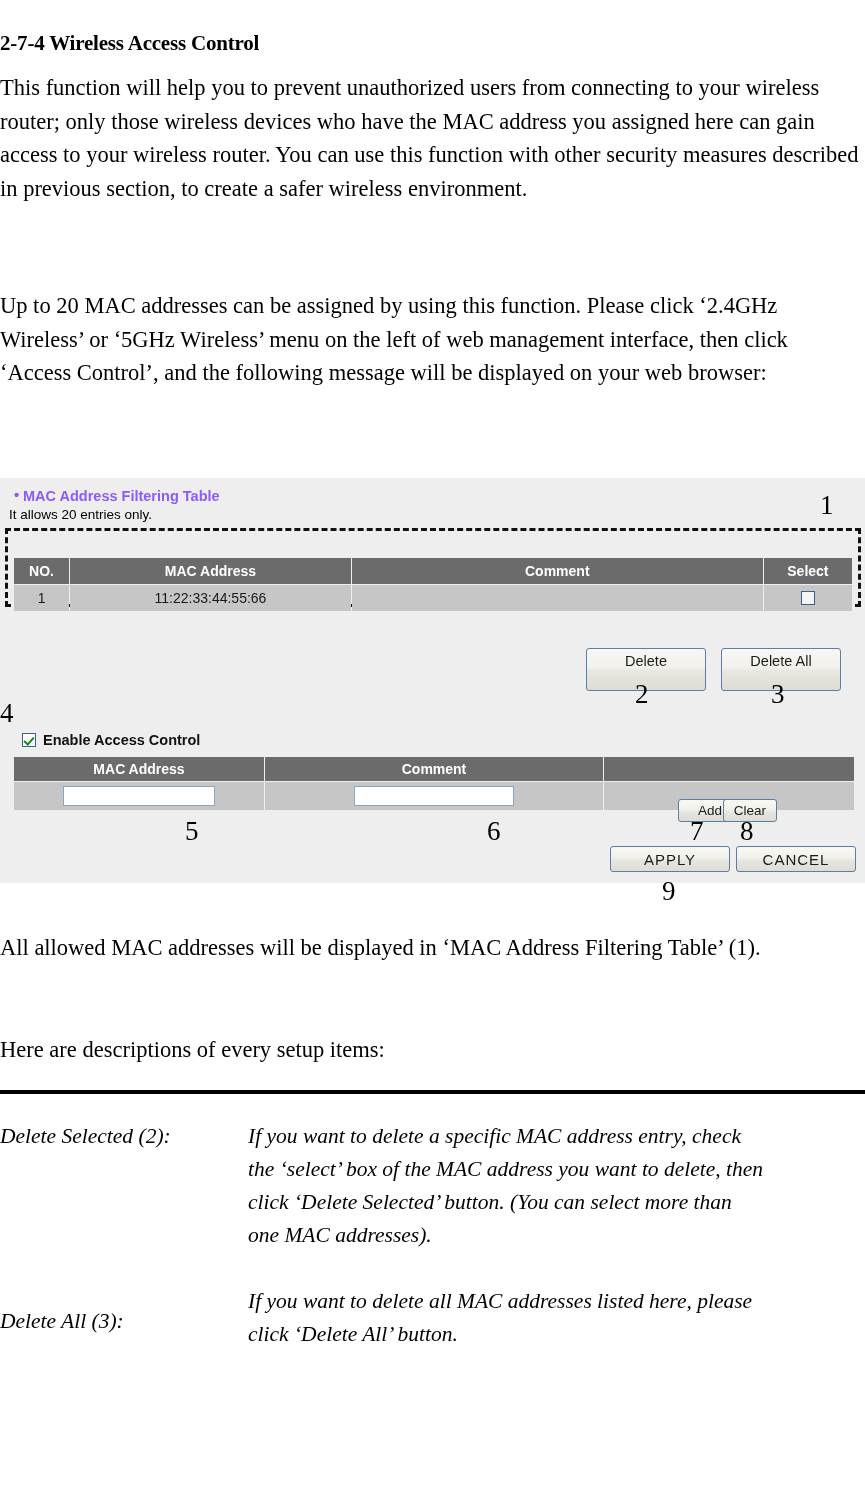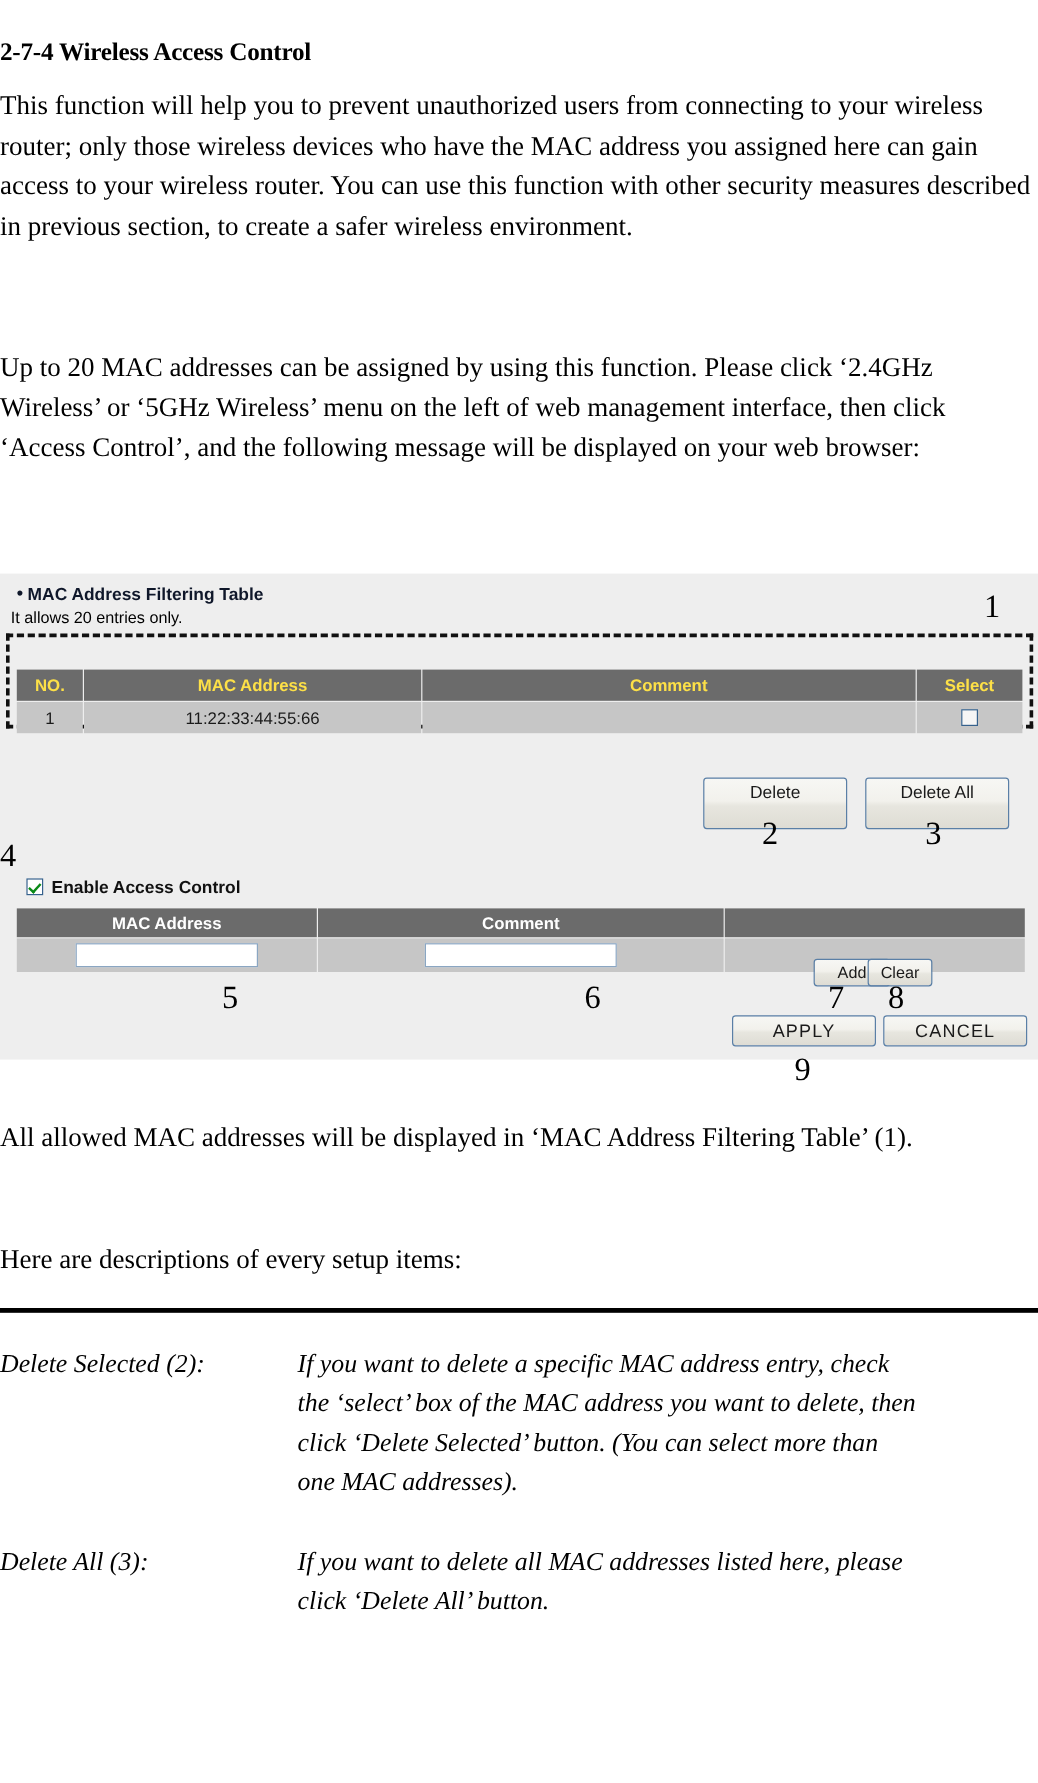--- a/index.html
+++ b/index.html
@@ -60,21 +60,21 @@
     font-family: "Liberation Sans", "DejaVu Sans", sans-serif;
     overflow: hidden;
   }
 
   .fig-heading {
     position: absolute;
     left: 14px;
     top: 10px;
     font-size: 14.5px;
     font-weight: bold;
-    color: #0f172a;
+    color: #8b5cf6;
     white-space: nowrap;
   }
   .fig-heading .bullet {
     display: inline-block;
     width: 9px;
     font-size: 15px;
     line-height: 14px;
     vertical-align: 1px;
   }
   .fig-subheading {
@@ -102,21 +102,21 @@
     position: absolute;
     left: 13px;
     top: 79px;
     width: 840px;
     border-collapse: separate;
     border-spacing: 1px;
     table-layout: fixed;
   }
   .filter-table th {
     background: #6b6b6b;
-    color: #fde047;
+    color: #ffffff;
     font-size: 14px;
     font-weight: bold;
     height: 26px;
     text-align: center;
     padding: 0;
   }
   .filter-table td {
     background: #c6c6c6;
     color: #1a1a1a;
     font-size: 14px;
@@ -314,21 +314,21 @@
     flex: 0 0 auto;
     white-space: nowrap;
   }
   .def-body {
     flex: 1 1 auto;
   }
   #def-0 { margin-top: 0px; }
   #def-0 .def-term { width: 248px; }
   #def-0 .def-body { width: 605px; }
   #def-1 { margin-top: 33px; }
-  #def-1 .def-term { width: 248px; }
+  #def-1 .def-term { width: 248px; margin-top: 20px; }
   #def-1 .def-body { width: 610px; }
 
   
   .page-number {
     position: absolute;
     left: 0px;
     top: 1452px;
     width: 865px;
     text-align: center;
     font-size: 20px;

